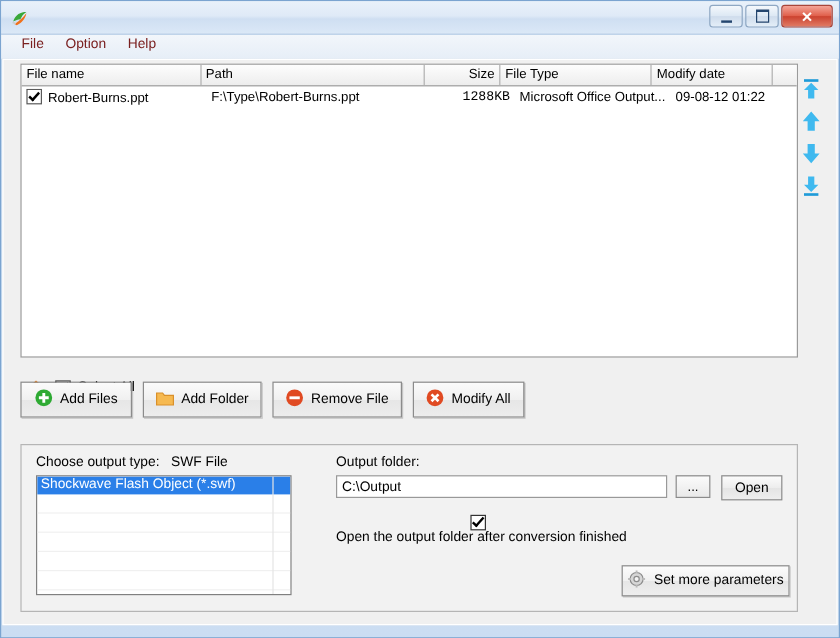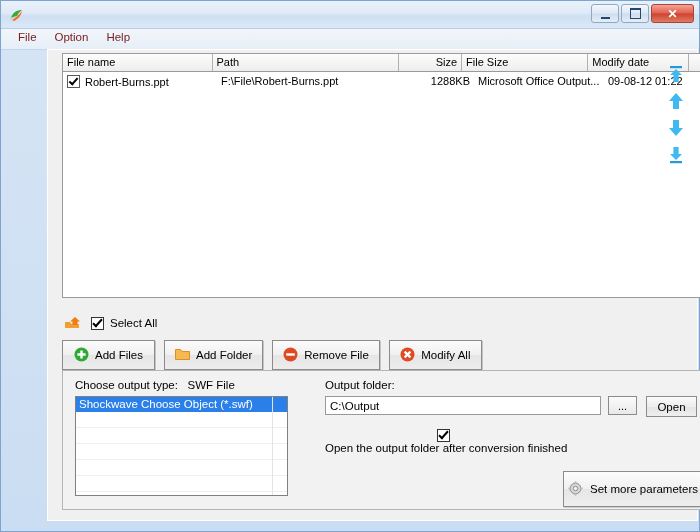--- a/index.html
+++ b/index.html
@@ -77,21 +77,20 @@
     cursor: default;
   }
 
   
   .client {
     position: absolute;
     left: 1px; right: 1px; top: 48px; bottom: 10px;
     background: #f0f0f0;
     border: 1px solid #ffffff;
     box-sizing: border-box;
-    margin-left: 45px;
   }
   
   .filelist-wrap {
     position: absolute;
     left: 14px; top: 3px;
     width: 648px; height: 245px;
     background: #ffffff;
     border: 1px solid #9a9a9a;
     box-sizing: border-box;
     overflow: hidden;
@@ -120,21 +119,21 @@
     box-sizing: border-box;
   }
   .lrow .rc {
     box-sizing: border-box;
     padding: 0 4px;
     font-size: 11px;
     color: #000;
     white-space: nowrap;
     overflow: hidden;
   }
-  .rc.num { text-align: right; }
+  .rc.num { text-align: right; font-family: Liberation Mono, monospace; }
   .rowcheck {
     display: inline-block;
     width: 11px; height: 11px;
     border: 1px solid #5a5a5a;
     background: #fff;
     position: relative;
     vertical-align: -2px;
     margin-right: 5px;
   }
   .rowcheck::after {
@@ -177,21 +176,21 @@
     position: absolute;
     left: 3px; top: -1px;
     width: 3px; height: 8px;
     border: solid #000;
     border-width: 0 2px 2px 0;
     transform: rotate(42deg);
   }
   .selectall-label { font-size: 11.5px; color: #000; }
 
   
-  .actionbar { position: absolute; left: 14px; top: 290px; display: flex; gap: 9px; }
+  .actionbar { position: absolute; left: 14px; top: 268px; display: flex; gap: 9px; }
   .abtn {
     height: 30px;
     min-width: 93px;
     box-sizing: border-box;
     border: 1px solid #8b8b8b;
     background: linear-gradient(to bottom,#fbfbfb 0%, #f0f0f0 50%, #e6e6e6 51%, #ededed 100%);
     display: flex; align-items: center; justify-content: center;
     gap: 6px;
     font-size: 11.5px;
     color: #000;
@@ -281,21 +280,21 @@
     display: flex; align-items: center; justify-content: center;
     cursor: pointer;
   }
   .openafter-row {
     position: absolute; left: 262px; top: 58px;
     display: flex; align-items: center; flex-direction: column;
   }
   .openafter-label { font-size: 11.5px; color: #000; }
   .params-btn {
     position: absolute; left: 500px; top: 100px;
-    width: 140px; height: 36px;
+    width: 140px; height: 26px;
     box-sizing: border-box;
     border: 1px solid #8b8b8b;
     background: linear-gradient(to bottom,#fcfcfc,#f0f0f0 50%,#e6e6e6 51%,#eee);
     display: flex; align-items: center; justify-content: center;
     gap: 7px;
     font-size: 11.5px; color: #000;
     cursor: pointer;
     box-shadow: 1px 1px 0 rgba(0,0,0,0.15);
   }
 </style>
@@ -335,29 +334,29 @@
     <div class="menu-item">Help</div>
   </div>
 
   <div class="client">
 
     <div class="filelist-wrap">
       <div class="lheader">
         <div class="hc" style="width:154px">File name</div>
         <div class="hc" style="width:192px">Path</div>
         <div class="hc num" style="width:65px">Size</div>
-        <div class="hc" style="width:130px">File Size</div>
+        <div class="hc" style="width:130px">File Type</div>
         <div class="hc" style="width:104px">Modify date</div>
         <div class="hc" style="width:20px;border-right:none"></div>
       </div>
       <div class="lrow">
         <div class="rc" style="width:154px">
           <span class="rowcheck"></span><span>Robert-Burns.ppt</span>
         </div>
-        <div class="rc" style="width:192px">F:\File\Robert-Burns.ppt</div>
+        <div class="rc" style="width:192px">F:\Type\Robert-Burns.ppt</div>
         <div class="rc num" style="width:65px">1288KB</div>
         <div class="rc" style="width:130px">Microsoft Office Output...</div>
         <div class="rc" style="width:104px">09-08-12 01:22</div>
       </div>
     </div>
 
     <div class="arrowstrip">
       <span class="arrowbtn">
         <svg width="20" height="20" viewBox="0 0 20 20">
           <rect x="4" y="2" width="12" height="2.2" fill="#1f9bd8"></rect>
@@ -442,21 +441,21 @@
     </div>
 
     <div class="bottompanel">
 
       <div class="outtype-label">
         <span>Choose output type:</span>
         &nbsp;&nbsp;<span>SWF File</span>
       </div>
 
       <div class="typelist">
-        <div class="typeopt">Shockwave Choose Object (*.swf)</div>
+        <div class="typeopt">Shockwave Flash Object (*.swf)</div>
         <div class="row-line"></div>
         <div class="row-line"></div>
         <div class="row-line"></div>
         <div class="row-line"></div>
         <div class="row-line"></div>
         <div class="row-line"></div>
         <div class="typelist-vline"></div>
       </div>
 
       <div class="outfolder-label">Output folder:</div>

